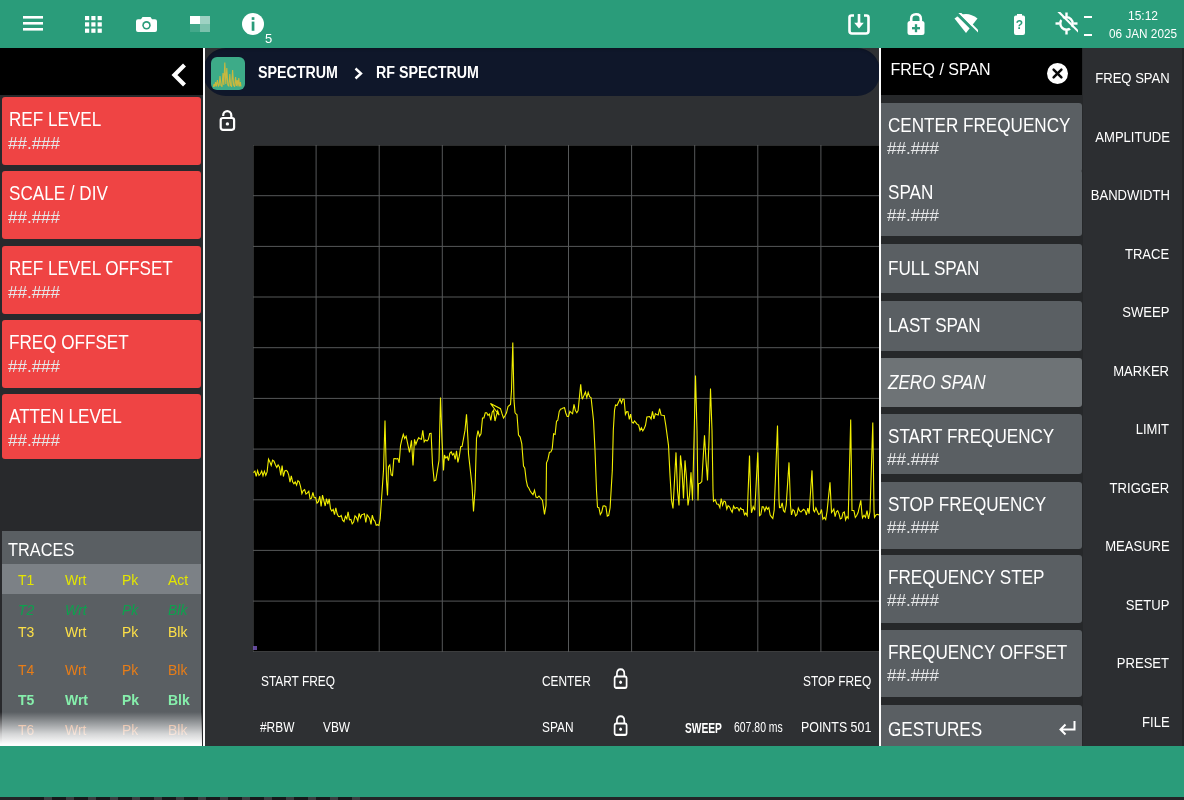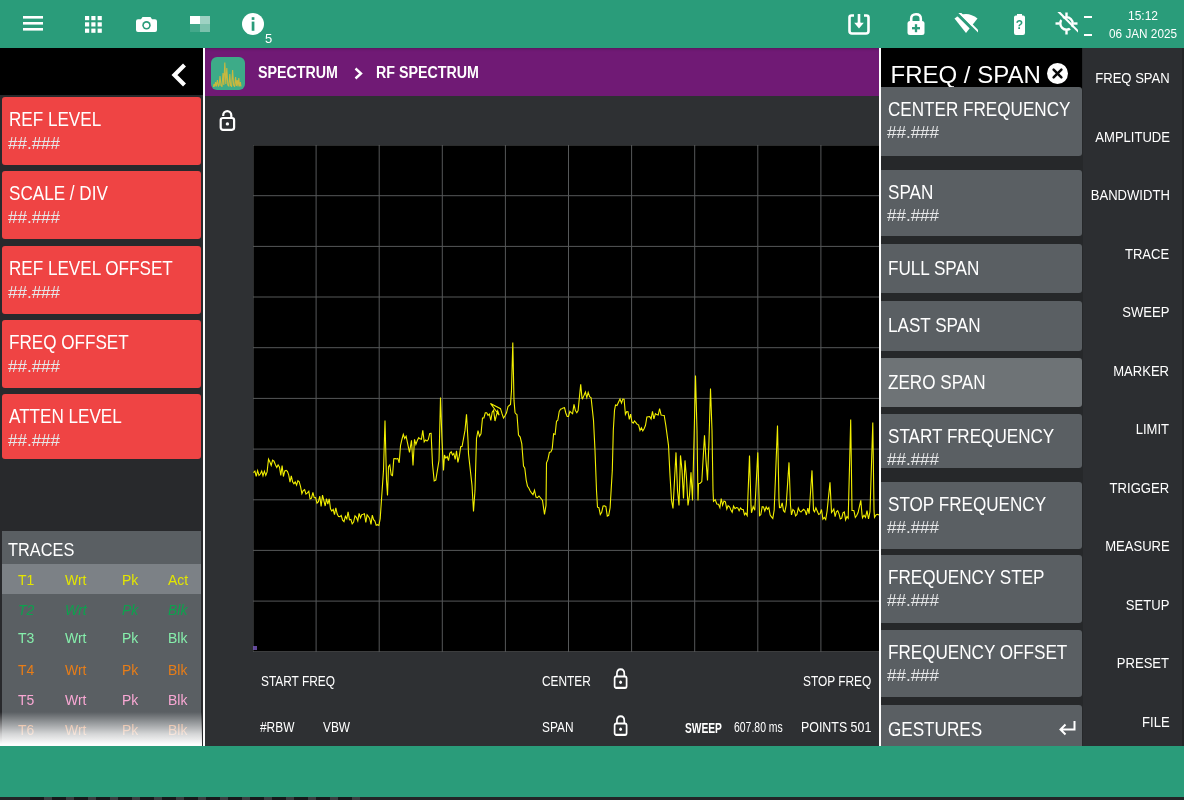--- a/index.html
+++ b/index.html
@@ -13,28 +13,28 @@
 .lbtn{position:absolute;left:2px;width:199px;background:#ef4444;border-radius:3px;color:#fff;}
 .t1{position:absolute;left:6.5px;top:11px;font-size:20px;white-space:nowrap;transform:scaleX(0.855);transform-origin:0 0;}
 .t2{position:absolute;left:6px;top:36.5px;font-size:17px;color:#e6e7e8;white-space:nowrap;}
 .vline{position:absolute;top:47.5px;width:1.6px;height:698.5px;background:#fdfdfd;z-index:25;}
 #traces{position:absolute;left:2px;top:531px;width:199px;height:279px;background:#5a5f63;overflow:hidden;}
 #traces .hd{position:absolute;left:6px;top:7.5px;font-size:19px;color:#fff;transform:scaleX(0.86);transform-origin:0 0;}
 .trow{position:absolute;left:0;width:199px;height:30px;font-size:15.5px;}
 .trow span{position:absolute;top:6.5px;transform:scaleX(0.9);transform-origin:0 0;}
 .tc1{left:16px;} .tc2{left:63px;} .tc3{left:119.5px;} .tc4{left:165.5px;}
 #tfade{position:absolute;left:0;top:712px;width:202px;height:34px;background:linear-gradient(to bottom,rgba(255,255,255,0),rgba(255,255,255,0.75) 65%,#fdfdfd 95%);z-index:5;}
-#toolbar{position:absolute;top:47.5px;left:203px;width:677px;height:48.5px;background:#701a75;box-shadow:inset 0 3px 3px -2px rgba(0,0,0,0.22);}
+#toolbar{position:absolute;top:47.5px;left:203px;width:677px;height:48.5px;background:#0f172a;box-shadow:inset 0 3px 3px -2px rgba(0,0,0,0.22);border-radius:23px;}
 .bc{position:absolute;color:#fff;font-weight:bold;font-size:16px;white-space:nowrap;transform:scaleX(0.89);transform-origin:0 0;}
 #chartwrap{position:absolute;top:96px;left:203px;width:677px;height:650px;background:#2e3033;}
 #plot{position:absolute;top:144.6px;left:252.5px;width:627px;height:507px;background:#000;overflow:hidden;z-index:1;}
 .stat{position:absolute;color:#fff;font-size:14.5px;white-space:nowrap;transform:scaleX(0.82);transform-origin:0 0;z-index:2;}
 #rpanel{position:absolute;top:46px;left:880.5px;width:202px;height:700px;z-index:10;background:#26282a;}
 #rphead{position:absolute;top:1px;left:0;width:201.5px;height:48px;background:#000;color:#fff;}
-#rphead .tt{position:absolute;left:10px;top:14px;font-size:24px;white-space:nowrap;}
+#rphead .tt{position:absolute;left:10px;top:14px;font-size:16px;white-space:nowrap;}
 .rbtn{position:absolute;left:0.5px;width:201px;background:#5a5f63;border-radius:0 3px 3px 0;color:#fff;}
 .rbtn .t2{top:36px;}
 .rbtn.single .t1{top:13px;}
 #rmenu{position:absolute;top:47.5px;left:1082.5px;width:101.5px;height:698.5px;background:#2c2e31;}
 .mitem{position:absolute;right:14.5px;color:#fff;font-size:14.5px;white-space:nowrap;transform:scaleX(0.9);transform-origin:100% 0;}
 #redge{position:absolute;top:47.5px;left:1181.5px;width:2.5px;height:698.5px;background:#232527;z-index:12;}
 #botbar{position:absolute;top:746px;left:0;width:1184px;height:51px;background:#2a9c7a;z-index:40;}
 #botsliver{position:absolute;top:797px;left:0;width:1184px;height:3px;background:#232527;z-index:40;}
 </style>
 </head>
@@ -147,33 +147,33 @@
         <span class="tc2">Wrt</span>
         <span class="tc3">Pk</span>
         <span class="tc4">Act</span>
       </div>
   <div class="trow" style="top:63px;color:#0da24e;font-style:italic;">
         <span class="tc1">T2</span>
         <span class="tc2">Wrt</span>
         <span class="tc3">Pk</span>
         <span class="tc4">Blk</span>
       </div>
-  <div class="trow" style="top:91px;color:#86efac;padding-left:36px;">
+  <div class="trow" style="top:85px;color:#fde047;padding-left:36px;">
         <span class="tc1">T3</span>
         <span class="tc2">Wrt</span>
         <span class="tc3">Pk</span>
         <span class="tc4">Blk</span>
       </div>
   <div class="trow" style="top:123px;color:#e87d17;">
         <span class="tc1">T4</span>
         <span class="tc2">Wrt</span>
         <span class="tc3">Pk</span>
         <span class="tc4">Blk</span>
       </div>
-  <div class="trow" style="top:153px;color:#f9a8d4;">
+  <div class="trow" style="top:153px;color:#86efac;font-weight:bold;">
         <span class="tc1">T5</span>
         <span class="tc2">Wrt</span>
         <span class="tc3">Pk</span>
         <span class="tc4">Blk</span>
       </div>
   <div class="trow" style="top:183px;color:#dd9d76;">
         <span class="tc1">T6</span>
         <span class="tc2">Wrt</span>
         <span class="tc3">Pk</span>
         <span class="tc4">Blk</span>
@@ -256,38 +256,38 @@
 
 <div class="vline" style="left:879px;"></div>
 <div id="rpanel">
   <div id="rphead">
         <div class="tt">FREQ / SPAN</div>
     <svg style="position:absolute;left:166px;top:16px;" width="21" height="21" viewBox="0 0 21 21">
           <circle cx="10.5" cy="10.5" r="10.5" fill="#fff"></circle>
           <path d="M6.6 6.6 L14.4 14.4 M14.4 6.6 L6.6 14.4" stroke="#0a0a0a" stroke-width="2.5" stroke-linecap="round"></path>
         </svg>
   </div>
-  <div class="rbtn" style="top:41px;height:69px;">
+  <div class="rbtn" style="top:57px;height:69px;">
         <div class="t1">CENTER FREQUENCY</div>
         <div class="t2">##.###</div>
       </div>
   <div class="rbtn" style="top:123.7px;height:66px;">
         <div class="t1">SPAN</div>
         <div class="t2">##.###</div>
       </div>
   <div class="rbtn single" style="top:197.8px;height:49.7px;">
         <div class="t1">FULL SPAN</div>
       </div>
   <div class="rbtn single" style="top:255px;height:49.7px;">
         <div class="t1">LAST SPAN</div>
       </div>
-  <div class="rbtn single" style="top:312.2px;height:48.8px;background:#6e7376;">
+  <div class="rbtn single" style="top:312.2px;height:48.8px;background:#6e7376;font-style:italic;">
         <div class="t1">ZERO SPAN</div>
       </div>
-  <div class="rbtn" style="top:367.5px;height:54px;">
+  <div class="rbtn" style="top:367.5px;height:60px;">
         <div class="t1">START FREQUENCY</div>
         <div class="t2">##.###</div>
       </div>
   <div class="rbtn" style="top:436px;height:66.5px;">
         <div class="t1">STOP FREQUENCY</div>
         <div class="t2">##.###</div>
       </div>
   <div class="rbtn" style="top:509px;height:67.7px;">
         <div class="t1">FREQUENCY STEP</div>
         <div class="t2">##.###</div>

